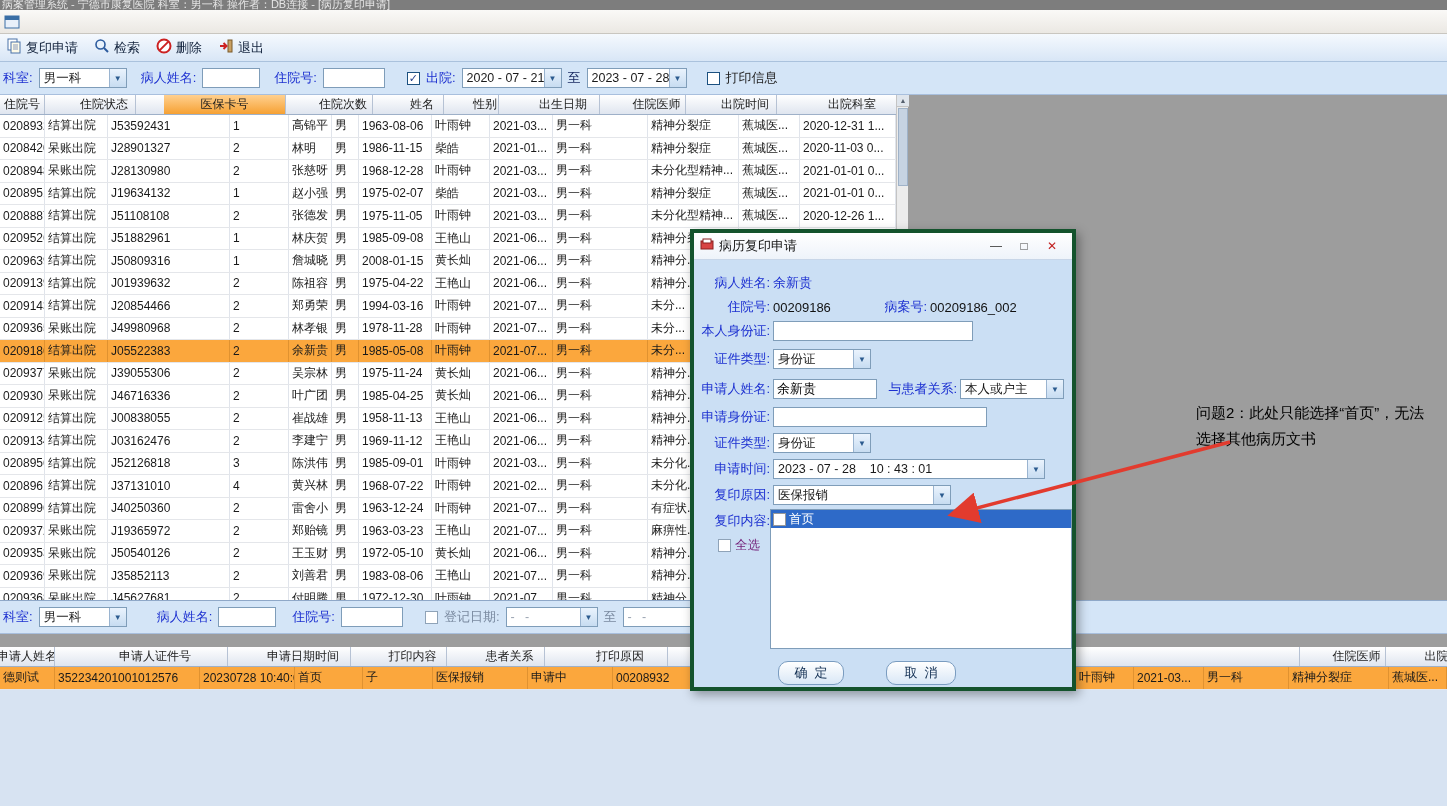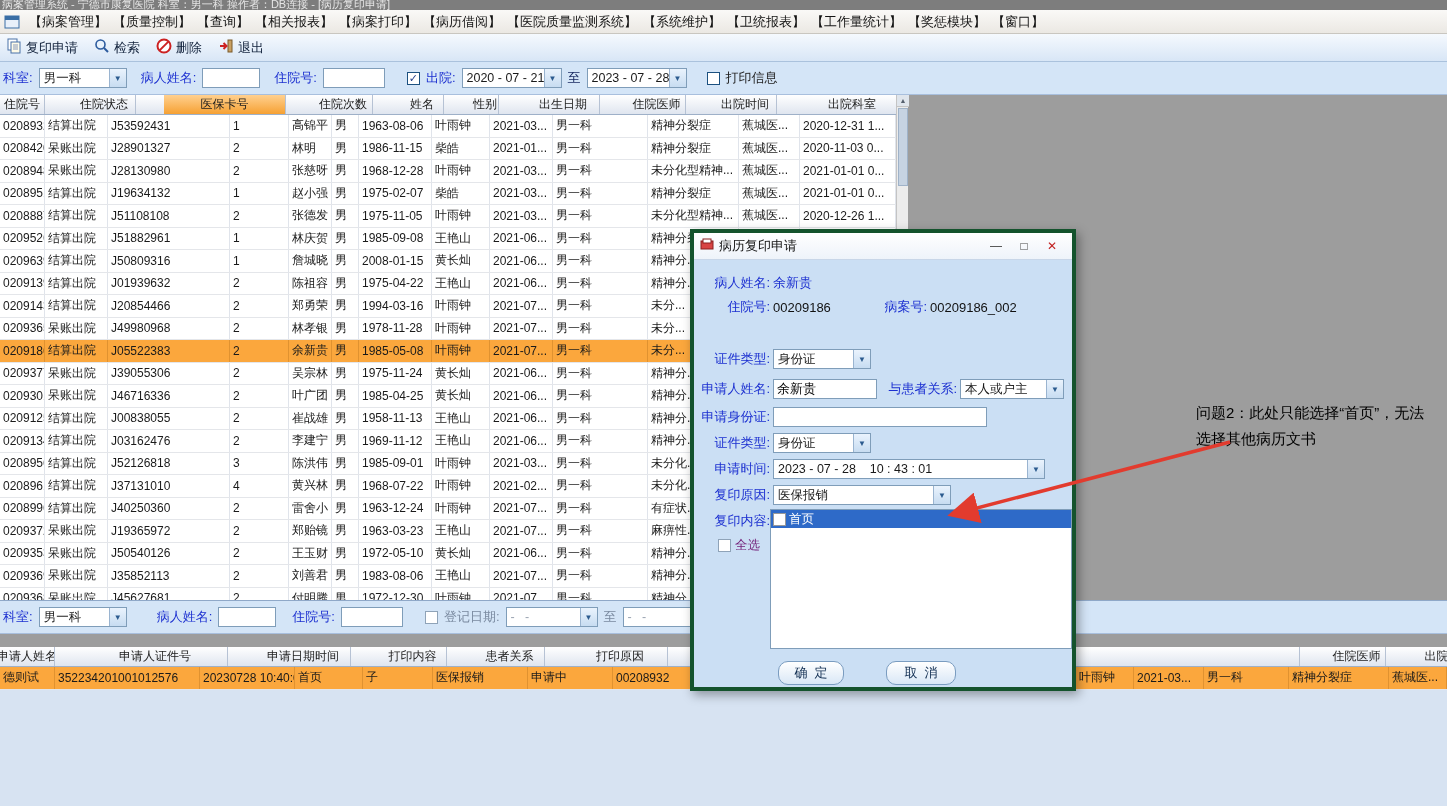--- a/index.html
+++ b/index.html
@@ -89,34 +89,20 @@
     <span>病案管理系统 - 宁德市康复医院  科室：男一科  操作者：DB连接 - [病历复印申请]</span>
   </div>
 
   <div class="abs menubar">
     <span class="appicon">
       <svg width="16" height="16">
           <rect x="1" y="2" width="14" height="12" fill="#e8f0fa" stroke="#3a6ea5"></rect>
           <rect x="1" y="2" width="14" height="4" fill="#3a6ea5"></rect>
         </svg>
     </span>
-    <span style="display:flex;align-items:center;">
-        <span class="menu-item">【病案管理】</span>
-        <span class="menu-item">【质量控制】</span>
-        <span class="menu-item">【查询】</span>
-        <span class="menu-item">【相关报表】</span>
-        <span class="menu-item">【病案打印】</span>
-        <span class="menu-item">【病历借阅】</span>
-        <span class="menu-item">【医院质量监测系统】</span>
-        <span class="menu-item">【系统维护】</span>
-        <span class="menu-item">【卫统报表】</span>
-        <span class="menu-item">【工作量统计】</span>
-        <span class="menu-item">【奖惩模块】</span>
-        <span class="menu-item">【窗口】</span>
-      </span>
   </div>
 
   <div class="abs toolbar">
     <span class="toolbtn">
       <span><svg width="16" height="16">
             <rect x="2" y="1" width="9" height="11" fill="#fff" stroke="#4a72a8"></rect>
             <rect x="5" y="4" width="9" height="11" fill="#fffbe8" stroke="#4a72a8"></rect>
             <line x1="7" y1="7" x2="12" y2="7" stroke="#8899bb"></line>
             <line x1="7" y1="9" x2="12" y2="9" stroke="#8899bb"></line>
             <line x1="7" y1="11" x2="12" y2="11" stroke="#8899bb"></line>
@@ -604,20 +590,24 @@
       <span class="dvalue blue">余新贵</span>
     </div>
 
     <div class="drow" style="top:64px;">
       <span class="dlabel">住院号:</span>
       <span class="dvalue" style="width:102px;">00209186</span>
       <span class="dlabel" style="width:52px;">病案号:</span>
       <span class="dvalue">00209186_002</span>
     </div>
 
+    <div class="drow" style="top:88px;">
+      <span class="dlabel">本人身份证:</span>
+      <input class="tbox" style="width: 200px;" value="">
+    </div>
 
     <div class="drow" style="top:116px;">
       <span class="dlabel">证件类型:</span>
       <span class="combo" style="width:98px;">
         <span class="val">身份证</span>
         <span class="cbtn">▼</span>
       </span>
     </div>
 
     <div class="drow" style="top:146px;">

